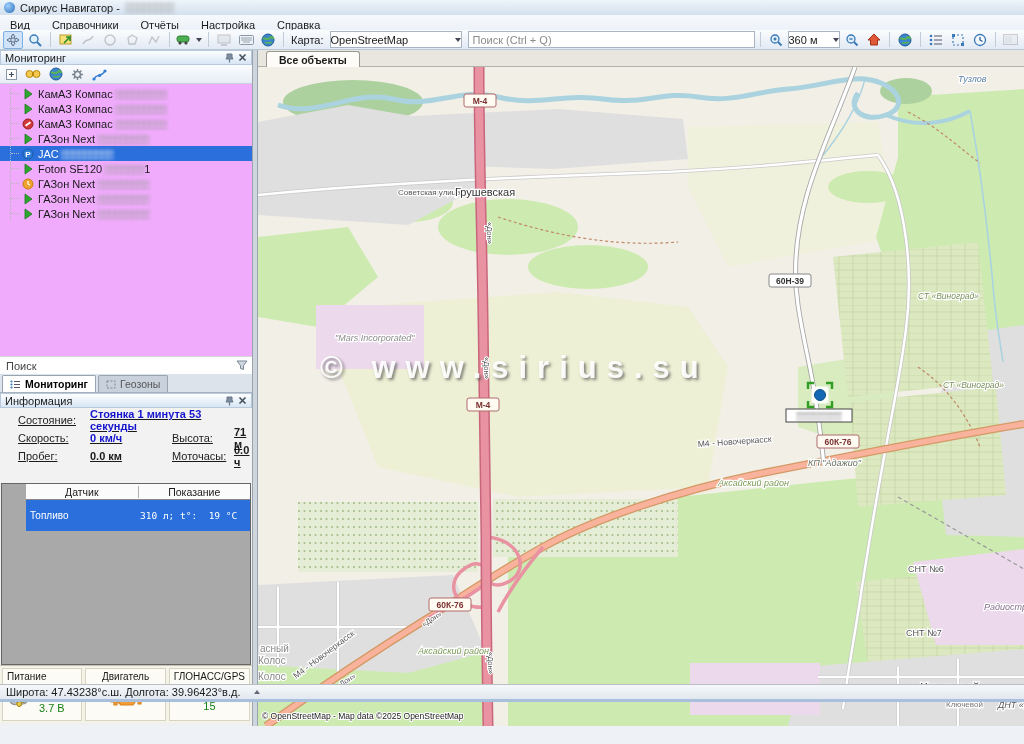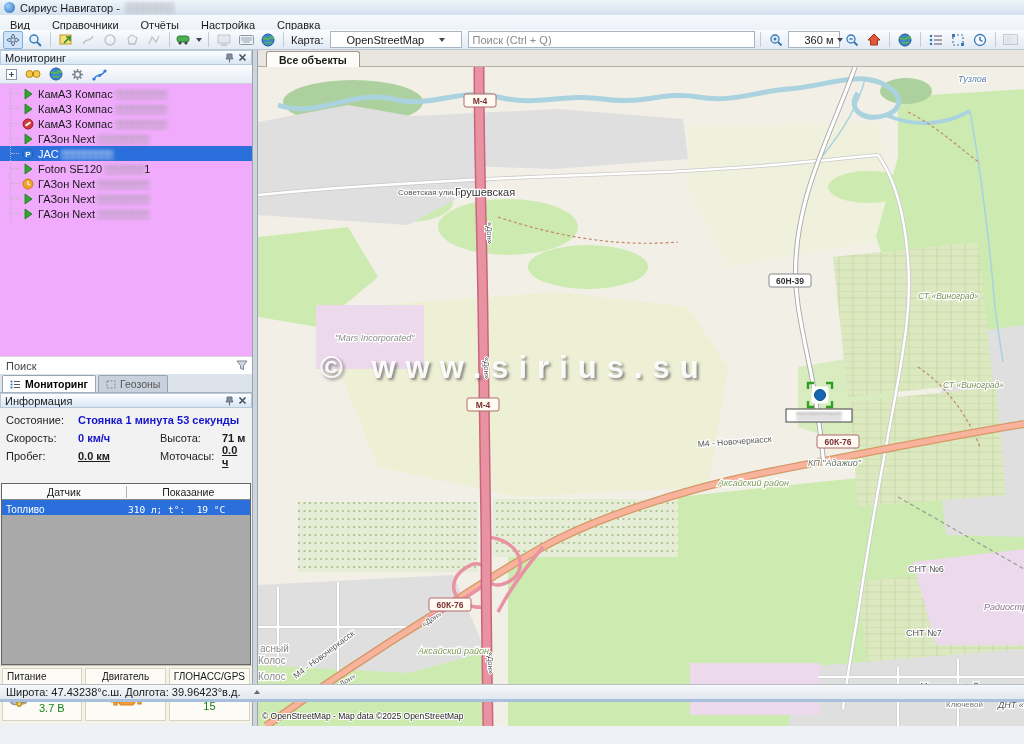--- a/index.html
+++ b/index.html
@@ -8,21 +8,21 @@
   .titlebar{position:absolute;left:0;top:0;width:1024px;height:15px;background:linear-gradient(#eef5fb,#d3e0ee);display:flex;align-items:center;padding:0 4px;box-sizing:border-box;font-size:11px;}
   .applogo{width:11px;height:11px;border-radius:50%;background:radial-gradient(circle at 35% 35%,#9fd0ff,#2a6db5);margin-right:5px;flex:none;}
   .redact{color:#9a9a9a;filter:blur(1.6px);letter-spacing:-1px;font-size:10px;}
   .menubar{position:absolute;left:0;top:15px;width:1024px;height:20px;background:linear-gradient(#f7fafc,#e9eff7);display:flex;align-items:center;gap:22px;padding:0 10px;box-sizing:border-box;}
   .menuitem{cursor:default;}
   .toolbar{position:absolute;left:0;top:30px;width:1024px;height:20px;background:linear-gradient(#fbfcfe,#e2eaf4);border-bottom:1px solid #bcc7d4;display:flex;align-items:center;padding:0 3px;box-sizing:border-box;gap:2px;}
   .tbtn{width:20px;height:18px;display:flex;align-items:center;justify-content:center;border-radius:2px;flex:none;}
   .tbtn.sel{background:#cfe4fa;border:1px solid #7fb0e0;box-sizing:border-box;}
   .tbtn.dis{opacity:.38;}
   .sep{width:1px;height:15px;background:#c2ccd8;margin:0 3px;flex:none;}
-  .combo{height:17px;background:#fff;border:1px solid #a8b4c2;display:flex;align-items:center;padding:0 16px;box-sizing:border-box;gap:4px;}
+  .combo{height:17px;background:#fff;border:1px solid #a8b4c2;display:flex;align-items:center;padding:0 0;box-sizing:border-box;gap:4px;}
   .combo .cv{flex:1;white-space:nowrap;}
   .caret-d{width:0;height:0;border-left:3px solid transparent;border-right:3px solid transparent;border-top:4px solid #445;}
   .caret-u{width:0;height:0;border-left:3px solid transparent;border-right:3px solid transparent;border-bottom:4px solid #667;}
   .tsearch{width:287px;height:17px;border:1px solid #a8b4c2;background:#fff;font-size:11px;padding:0 4px;box-sizing:border-box;font-family:"Liberation Sans",sans-serif;}
   .tsearch::placeholder{color:#8b8b8b;}
   
   .sidebar{position:absolute;left:0;top:50px;width:252px;height:676px;display:flex;flex-direction:column;background:#f0f0f0;}
   .phead{height:15px;flex:none;background:linear-gradient(#fdfeff,#d8e6f4);border:1px solid #b9c9dc;box-sizing:border-box;display:flex;align-items:center;padding:0 4px;gap:4px;}
   .phead .ptitle{flex:1;}
   .montoolbar{height:18px;flex:none;background:linear-gradient(#fbfcfe,#e7edf5);border-bottom:1px solid #c8d2de;display:flex;align-items:center;gap:8px;padding:0 6px;}
@@ -34,33 +34,33 @@
   .trow.sel::before{border-color:#9db9e8;}
   .vicon{width:12px;height:12px;margin-right:4px;flex:none;}
   .vplate{color:#9a9a9a;filter:blur(1.5px);font-size:9.5px;letter-spacing:-1px;margin-left:2px;}
   .trow.sel .vplate{color:#d8e4f5;}
   .searchrow{height:17px;flex:none;background:#fff;border-top:1px solid #d6d6d6;display:flex;align-items:center;padding:0 4px;gap:4px;}
   .searchrow input{flex:1;border:none;outline:none;font-size:11px;font-family:"Liberation Sans",sans-serif;}
   .searchrow input::placeholder{color:#444;}
   .tabsrow{height:18px;flex:none;background:#dde3ea;display:flex;align-items:flex-end;padding-left:2px;gap:2px;border-bottom:1px solid #a8b2be;}
   .tab{height:16px;padding:0 7px;display:flex;align-items:center;gap:4px;font-size:10.5px;border:1px solid #98a4b2;border-bottom:none;border-radius:2px 2px 0 0;background:#c9d2dc;color:#555;}
   .tab.active{background:#fff;font-weight:bold;color:#000;}
-  .ifields{height:75px;flex:none;background:#f2f2f2;padding:3px 6px;box-sizing:border-box;}
+  .ifields{height:75px;flex:none;background:#f2f2f2;padding:3px 18px;box-sizing:border-box;text-decoration:underline;}
   .irow{display:flex;height:18px;align-items:center;}
   .ilab{width:72px;color:#222;flex:none;}
   .ilab2{width:62px;margin-left:10px;color:#222;flex:none;}
   .bblue{color:#1414cc;font-weight:bold;}
   .bbold{font-weight:bold;}
   .ulink{font-weight:bold;text-decoration:underline;}
   .ival{width:72px;flex:none;}
-  .stable{height:180px;flex:none;border:1px solid #666;margin:0 1px;background:#a9a9a9;display:flex;flex-direction:column;}
+  .stable{height:180px;flex:none;border:1px solid #666;margin:0 1px;background:#a9a9a9;display:flex;flex-direction:column;padding-left:24px;}
   .shead{display:flex;height:15px;flex:none;background:#fbfbfb;border-bottom:1px solid #888;font-size:10.5px;align-items:center;}
   .shead .hc{flex:1;text-align:center;}
   .shead .hc:first-child{border-right:1px solid #b0b0b0;}
-  .srow{display:flex;height:15px;flex:none;background:#2a6fdb;color:#fff;font-size:10px;align-items:flex-end;}
+  .srow{display:flex;height:31px;flex:none;background:#2a6fdb;color:#fff;font-size:10px;align-items:center;}
   .srow .c1{flex:1;padding-left:4px;}
   .srow .c2{flex:1;font-family:"DejaVu Sans Mono",monospace;font-size:9.5px;white-space:pre;}
   .sfill{flex:1;}
   .gauges{height:58px;flex:none;background:#f4f3ea;border-top:1px solid #c6c2b2;display:flex;gap:3px;padding:2px;box-sizing:border-box;}
   .gbox{flex:1;border:1px solid #d8d4c0;background:#fcfbf5;padding:2px 4px;font-size:10px;display:flex;flex-direction:column;}
   .gval{color:#178017;font-weight:normal;font-size:11px;}
   .splitter{position:absolute;left:252px;top:50px;width:6px;height:676px;background:#cfd5dc;border-left:1px solid #9aa4b0;border-right:1px solid #9aa4b0;box-sizing:border-box;}
   
   .maparea{position:absolute;left:258px;top:50px;width:766px;height:676px;}
   .maptabs{height:17px;background:#e9e6df;border-bottom:1px solid #b5b2aa;position:relative;box-sizing:border-box;}

